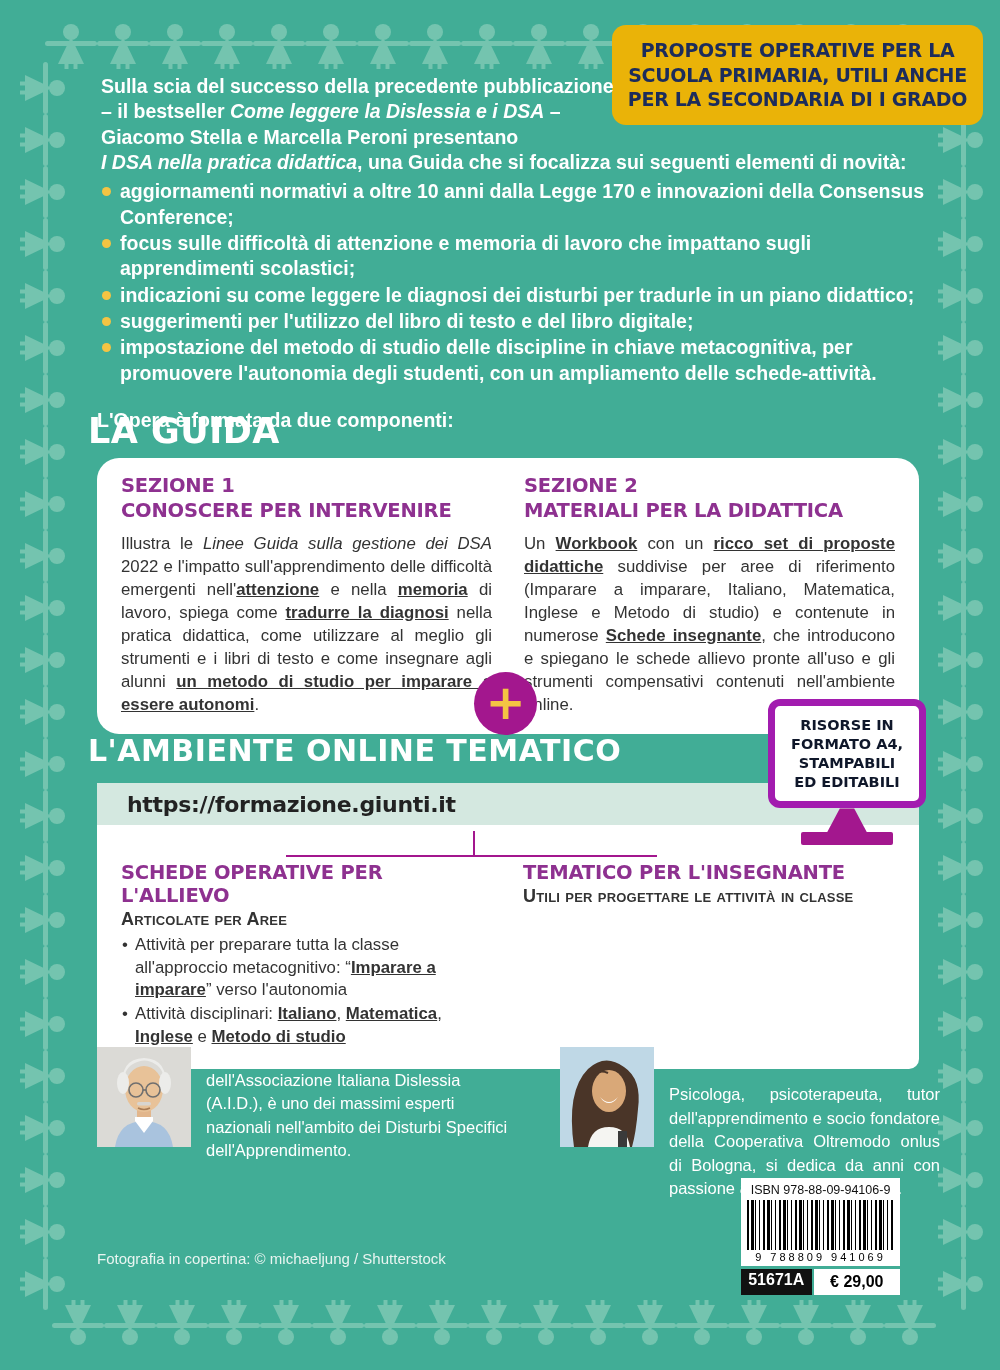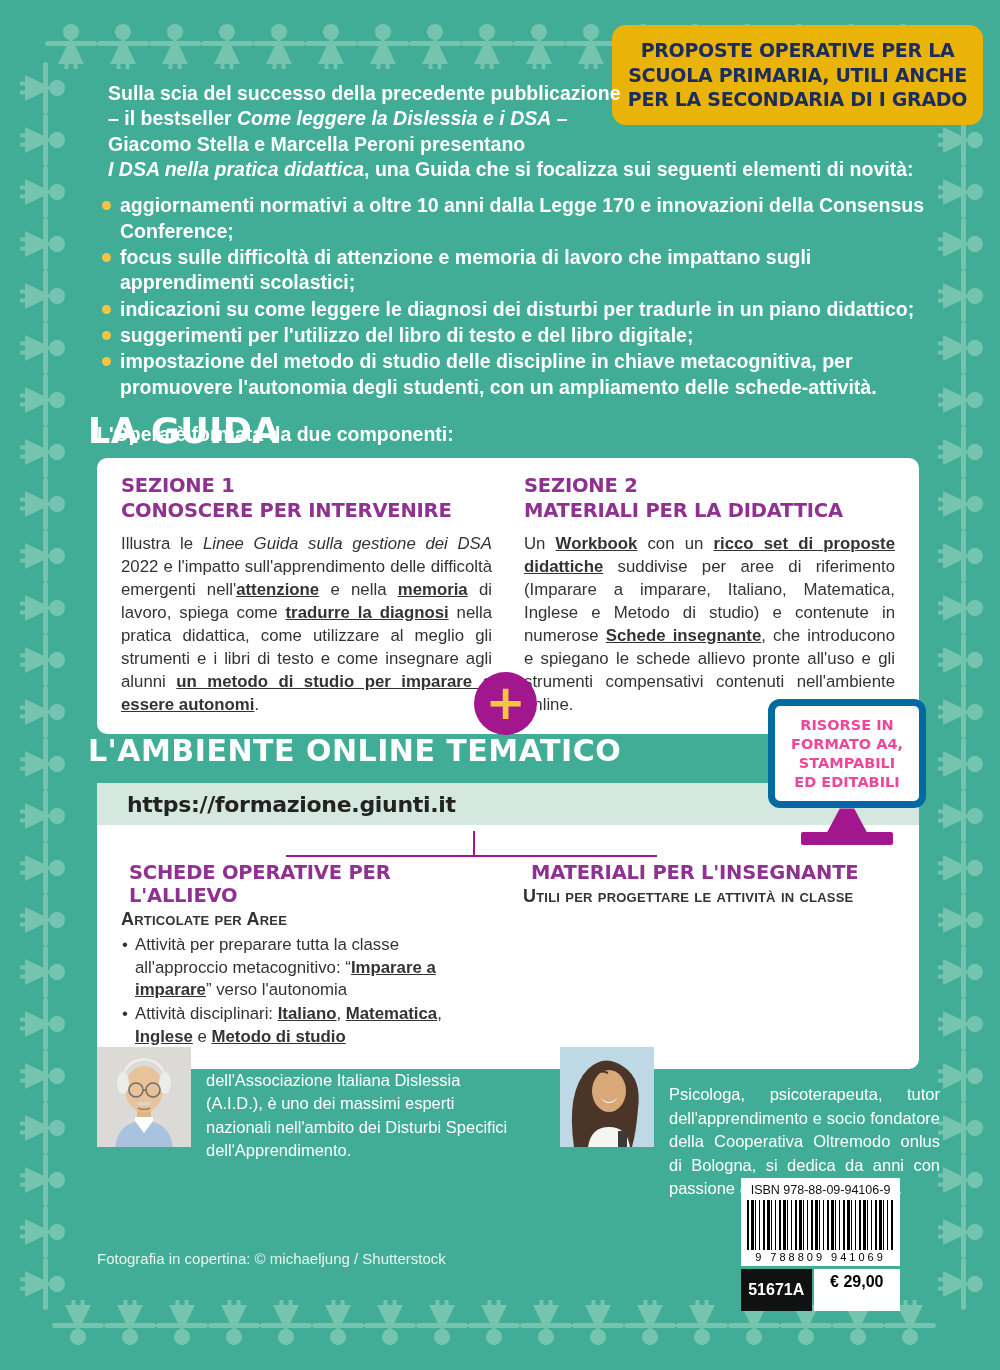--- a/index.html
+++ b/index.html
@@ -12,66 +12,66 @@
 
   
   .badge{position:absolute;top:25px;left:612px;width:371px;box-sizing:border-box;
          background:#eab308;border-radius:14px;padding:13px 8px;text-align:center;
          color:#1C2C5B;font-weight:bold;font-size:19px;line-height:1.3;
          font-family:"DejaVu Sans",sans-serif;white-space:pre-line;letter-spacing:-.3px;}
 
   
   .intro{position:absolute;top:70px;left:97px;width:848px;color:#fff;
          font-size:19.5px;line-height:1.3;font-weight:bold;}
-  .intro .lead{white-space:pre-line;margin:11px;}
+  .intro .lead{white-space:pre-line;margin:4px;}
   .i{font-style:italic;} .b{font-weight:bold;text-decoration:underline;}
   ul.dots{list-style:none;margin:4px 0 0;padding:0;}
   ul.dots li{position:relative;padding-left:23px;margin:1px 0;}
   ul.dots li::before{content:"";position:absolute;left:5px;top:8px;width:9px;height:9px;
         border-radius:50%;background:#F4C443;}
   .opera{margin:22px 0 0;}
 
   .h1{position:absolute;left:88px;color:#fff;font-weight:bold;
       font-family:"DejaVu Sans",sans-serif;letter-spacing:.5px;}
   .h1.guida{top:411px;font-size:35px;}
   .h1.ambiente{top:733px;font-size:30px;}
 
   
   .card{position:absolute;top:458px;left:97px;width:822px;box-sizing:border-box;
-        background:#fff;border-radius:10px;padding:15px 24px 18px;display:flex;gap:32px;}
+        background:#fff;border-radius:22px;padding:15px 24px 18px;display:flex;gap:32px;}
   .card .col{flex:1;}
   .kicker,.ctitle{color:#8E3190;font-weight:bold;font-size:19.5px;line-height:1.3;
         font-family:"DejaVu Sans",sans-serif;letter-spacing:-.2px;}
   .cbody{margin-top:8px;font-size:16.8px;line-height:1.37;color:#333;text-align:justify;}
 
   
   .plus{position:absolute;top:672px;left:474px;width:63px;height:63px;border-radius:50%;
         background:#A3178E;color:#F4C443;display:flex;align-items:center;justify-content:center;
         font-size:48px;font-weight:bold;font-family:"DejaVu Sans",sans-serif;padding-bottom:4px;box-sizing:border-box;}
 
   
   .online-panel{position:absolute;top:783px;left:97px;width:822px;}
   .url-bar{background:#D4E8E0;height:42px;display:flex;align-items:center;padding-left:30px;
         font-weight:bold;font-size:22px;color:#222;font-family:"DejaVu Sans",sans-serif;letter-spacing:-.3px;}
   .panel-body{background:#fff;border-radius:0 0 10px 10px;padding:6px 24px 20px;min-height:164px;}
   .connector{position:relative;height:28px;margin-bottom:2px;}
   .connector .v{position:absolute;left:352px;top:0;width:2px;height:24px;background:#A3178E;}
   .connector .h{position:absolute;left:165px;top:24px;width:371px;height:2px;background:#A3178E;}
   .cols2{display:flex;gap:30px;}
   .cols2 .col{flex:1;}
-  .t2{color:#8E3190;font-weight:bold;font-size:19.5px;font-family:"DejaVu Sans",sans-serif;letter-spacing:-.2px;margin-left:8px;}
+  .t2{color:#8E3190;font-weight:bold;font-size:19.5px;font-family:"DejaVu Sans",sans-serif;letter-spacing:-.2px;}
   .sc{font-variant:small-caps;font-weight:bold;color:#333;font-size:18px;margin-top:2px;letter-spacing:.2px;}
   ul.plain{list-style:none;margin:4px 0 0;padding:0;font-size:16.8px;color:#333;line-height:1.35;}
   ul.plain li{position:relative;padding-left:14px;margin:1px 0;}
   ul.plain li::before{content:"•";position:absolute;left:1px;color:#333;}
 
   
   .monitor{position:absolute;top:699px;left:768px;width:158px;text-align:center;}
-  .screen{background:#fff;border:7px solid #0369a1;border-radius:12px;padding:10px 2px;
-        font-weight:bold;font-size:14.5px;color:#ec4899;line-height:1.3;white-space:pre-line;
+  .screen{background:#fff;border:7px solid #a21caf;border-radius:12px;padding:10px 2px;
+        font-weight:bold;font-size:14.5px;color:#0f172a;line-height:1.3;white-space:pre-line;
         font-family:"DejaVu Sans",sans-serif;}
   .stand{width:40px;height:24px;background:#A3178E;margin:0 auto;
         clip-path:polygon(32% 0,68% 0,100% 100%,0 100%);}
   .base{width:92px;height:13px;background:#A3178E;margin:0 auto;border-radius:2px;}
 
   
   .bio{position:absolute;top:1047px;display:flex;gap:15px;color:#fff;}
   .bio.left{left:97px;width:412px;}
   .bio.right{left:560px;width:380px;}
   .photo{width:94px;height:100px;flex:none;}
@@ -79,21 +79,21 @@
   .bio.right .bio-text{text-align:justify;margin-top:36px;}
 
   
   .barcode{position:absolute;top:1178px;left:741px;width:159px;font-family:"Liberation Sans",sans-serif;}
   .bc-white{background:#fff;padding:5px 6px 3px;box-sizing:border-box;}
   .bc-label{font-size:12.5px;text-align:center;color:#111;}
   .bars{height:50px;margin-top:3px;
         background:repeating-linear-gradient(90deg,#000 0 2px,#fff 2px 4px,#000 4px 7px,#fff 7px 8px,#000 8px 9px,#fff 9px 12px,#000 12px 13px,#fff 13px 16px);}
   .bc-digits{font-size:11px;letter-spacing:3px;text-align:center;color:#000;margin-top:1px;}
   .bc-row{display:flex;margin-top:3px;gap:2px;}
-  .bc-code{background:#111;color:#fff;font-weight:bold;flex:1;text-align:center;padding:12px 0;font-size:16px;}
+  .bc-code{background:#111;color:#fff;font-weight:bold;flex:1;text-align:center;padding:2px 0;font-size:16px;}
   .bc-price{background:#fff;color:#000;font-weight:bold;flex:1;text-align:center;padding:4px 8px;font-size:16px;}
 
   .credit{position:absolute;top:1250px;left:97px;color:#E9F5F1;font-size:15px;}
 </style>
 </head>
 <body>
 
 <div class="page">
 
   <svg width="0" height="0" style="position:absolute" aria-hidden="true">
@@ -246,21 +246,21 @@
       <div class="cols2">
         <div class="col">
           <div class="t2">SCHEDE OPERATIVE PER L'ALLIEVO</div>
           <div class="sc">Articolate per Aree</div>
           <ul class="plain">
               <li><span>Attività per preparare tutta la classe all'approccio metacognitivo: “</span><span class="b">Imparare a imparare</span><span>” verso l'autonomia</span></li>
               <li><span>Attività disciplinari: </span><span class="b">Italiano</span><span>, </span><span class="b">Matematica</span><span>, </span><span class="b">Inglese</span><span> e </span><span class="b">Metodo di studio</span></li>
             </ul>
         </div>
         <div class="col">
-          <div class="t2">MATERIALI PER L'INSEGNANTE</div>
+          <div class="t2">TEMATICO PER L'INSEGNANTE</div>
           <div class="sc">Utili per progettare le attività in classe</div>
         </div>
       </div>
     </div>
   </div>
 
   <div class="monitor">
     <div class="screen">RISORSE IN
 FORMATO A4,
 STAMPABILI

